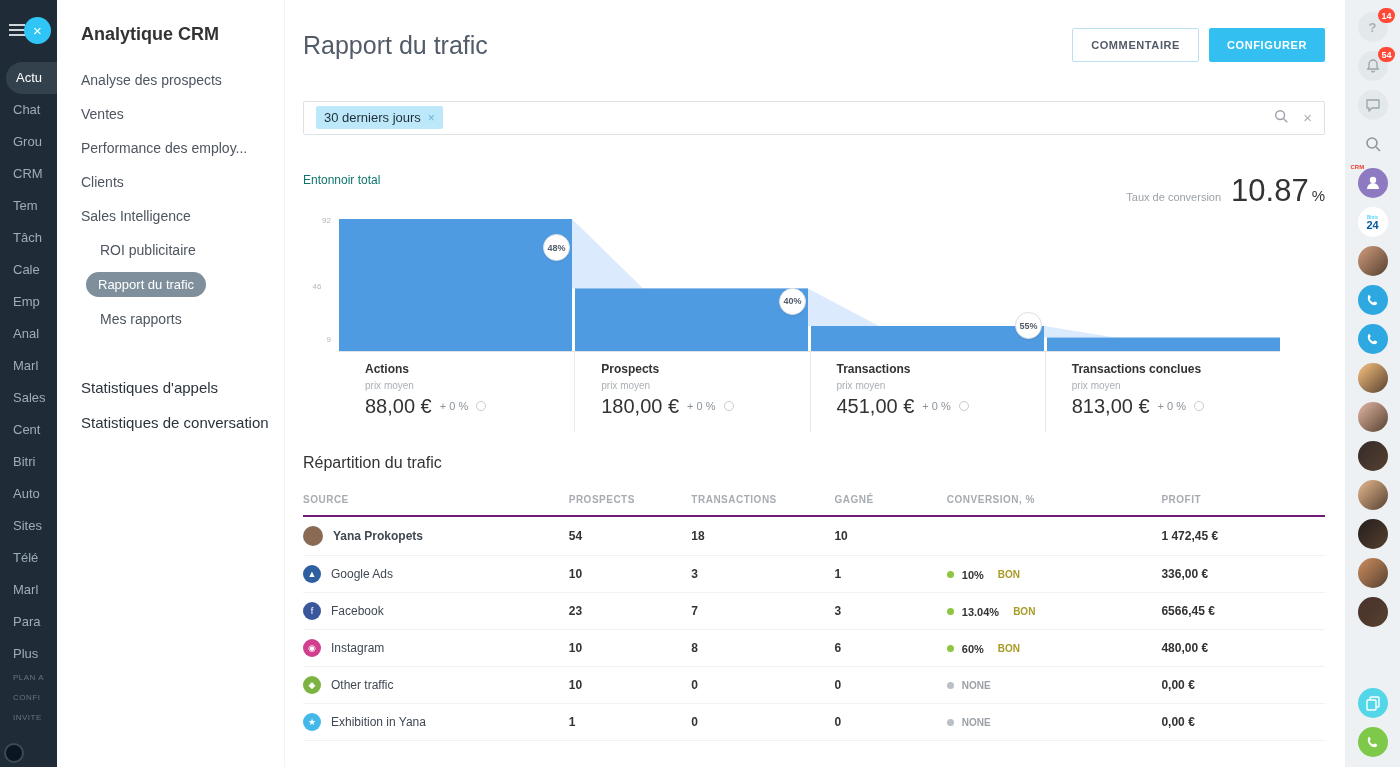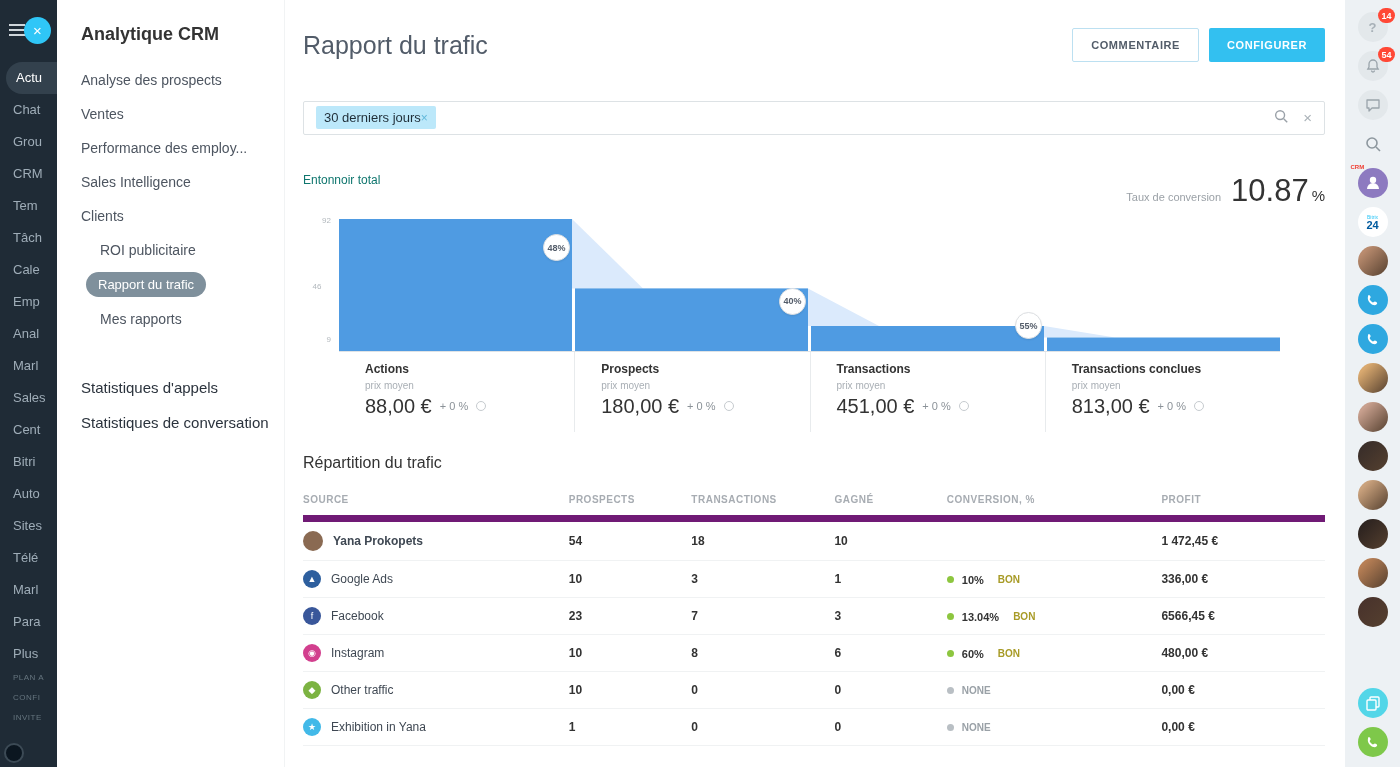--- a/index.html
+++ b/index.html
@@ -40,21 +40,21 @@
   .main-header { display:flex; align-items:center; justify-content:space-between; padding-top:14px; }
   .page-title { font-size:25px; color:#525c69; font-weight:normal; }
   .header-buttons { display:flex; gap:10px; }
   .btn { font-size:11px; font-weight:bold; letter-spacing:.6px; padding:10px 18px; border-radius:2px; cursor:pointer; }
   .btn-outline { background:#fff; border:1px solid #bce0f1; color:#525c69;text-align:right; }
   .btn-primary { background:#33c0f0; color:#fff; border:none; }
 
   .filter-bar { margin-top:24px; border:1px solid #dde2e5; border-radius:2px; height:34px;
     display:flex; align-items:center; padding:0 12px; gap:8px; background:#fff; }
   .chip { background:#bce8fa; color:#1f2e38; font-size:13px; padding:4px 8px; border-radius:2px;
-    display:flex; align-items:center; cursor:default; }
+    display:flex; align-items:center; gap:7px; cursor:default; }
   .chip-x { color:#62b8da; font-size:12px; cursor:pointer; }
   .filter-icons { margin-left:auto; display:flex; align-items:center; gap:14px; }
   .filter-x { color:#aab2b8; font-size:15px; cursor:pointer; line-height:1; }
 
   .section-title { font-size:12px; color:#0f766e; font-weight:normal; margin:38px 0 0; }
   .conv { text-align:right; margin-top:-14px; height:44px; }
   .conv-label { font-size:11px; color:#9ba1a7; margin-right:10px; }
   .conv-value { font-size:31px; color:#333; }
   .conv-unit { font-size:15px; color:#333; margin-left:3px; }
 
@@ -74,21 +74,21 @@
   .stage-sub { font-size:10px; color:#a9afb5; margin-top:4px; }
   .stage-price-row { display:flex; align-items:center; gap:8px; margin-top:4px; }
   .stage-price { font-size:20px; color:#333; }
   .stage-delta { font-size:11px; color:#8b9298; }
   .info-dot { width:10px; height:10px; border:1px solid #c6cbcf; border-radius:50%; flex:none; }
 
   .table-section { margin-top:22px; }
   .table-title { font-size:16px; color:#333; font-weight:normal; margin:0 0 10px; }
   table.traffic { width:100%; border-collapse:collapse; table-layout:fixed; }
   table.traffic th { font-size:10px; color:#a7acb2; font-weight:bold; letter-spacing:.5px; text-align:left;
-    padding:12px 0 10px; border-bottom:7px solid #701a75; }
+    padding:12px 0 10px; border-bottom:2px solid #701a75; }
   table.traffic td { font-size:12px; color:#333; padding:9px 0; border-bottom:1px solid #f0f2f3;
     white-space:nowrap; overflow:hidden; }
   td.num { font-weight:bold; }
   .row-bold td { font-weight:bold; }
   .src-icon { display:inline-flex; width:18px; height:18px; border-radius:50%; color:#fff; font-size:9px;
     align-items:center; justify-content:center; margin-right:10px; vertical-align:middle; flex:none; }
   .row-bold .src-icon { width:20px; height:20px; }
   .src-name { vertical-align:middle; color:#3f4853; }
   .dot { display:inline-block; width:7px; height:7px; border-radius:50%; margin-right:8px; vertical-align:middle; }
   .conv-pct { font-size:11px; font-weight:bold; vertical-align:middle; }
@@ -153,22 +153,22 @@
       </div>
     <div class="chat-widget"></div>
   </aside>
 
   <aside class="menu-panel">
     <div class="menu-title">Analytique CRM</div>
     <nav>
         <div class="menu-item"><span>Analyse des prospects</span></div>
         <div class="menu-item"><span>Ventes</span></div>
         <div class="menu-item"><span>Performance des employ...</span></div>
+        <div class="menu-item"><span>Clients</span></div>
         <div class="menu-item"><span>Sales Intelligence</span></div>
-        <div class="menu-item"><span>Clients</span></div>
         <div class="menu-item child"><span>ROI publicitaire</span></div>
         <div class="menu-item child selected"><span>Rapport du trafic</span></div>
         <div class="menu-item child"><span>Mes rapports</span></div>
         <div class="menu-item section" style="margin-top: 34px;"><span>Statistiques d'appels</span></div>
         <div class="menu-item section"><span>Statistiques de conversation</span></div>
       </nav>
   </aside>
 
   <main class="main">
     <div class="main-header">

